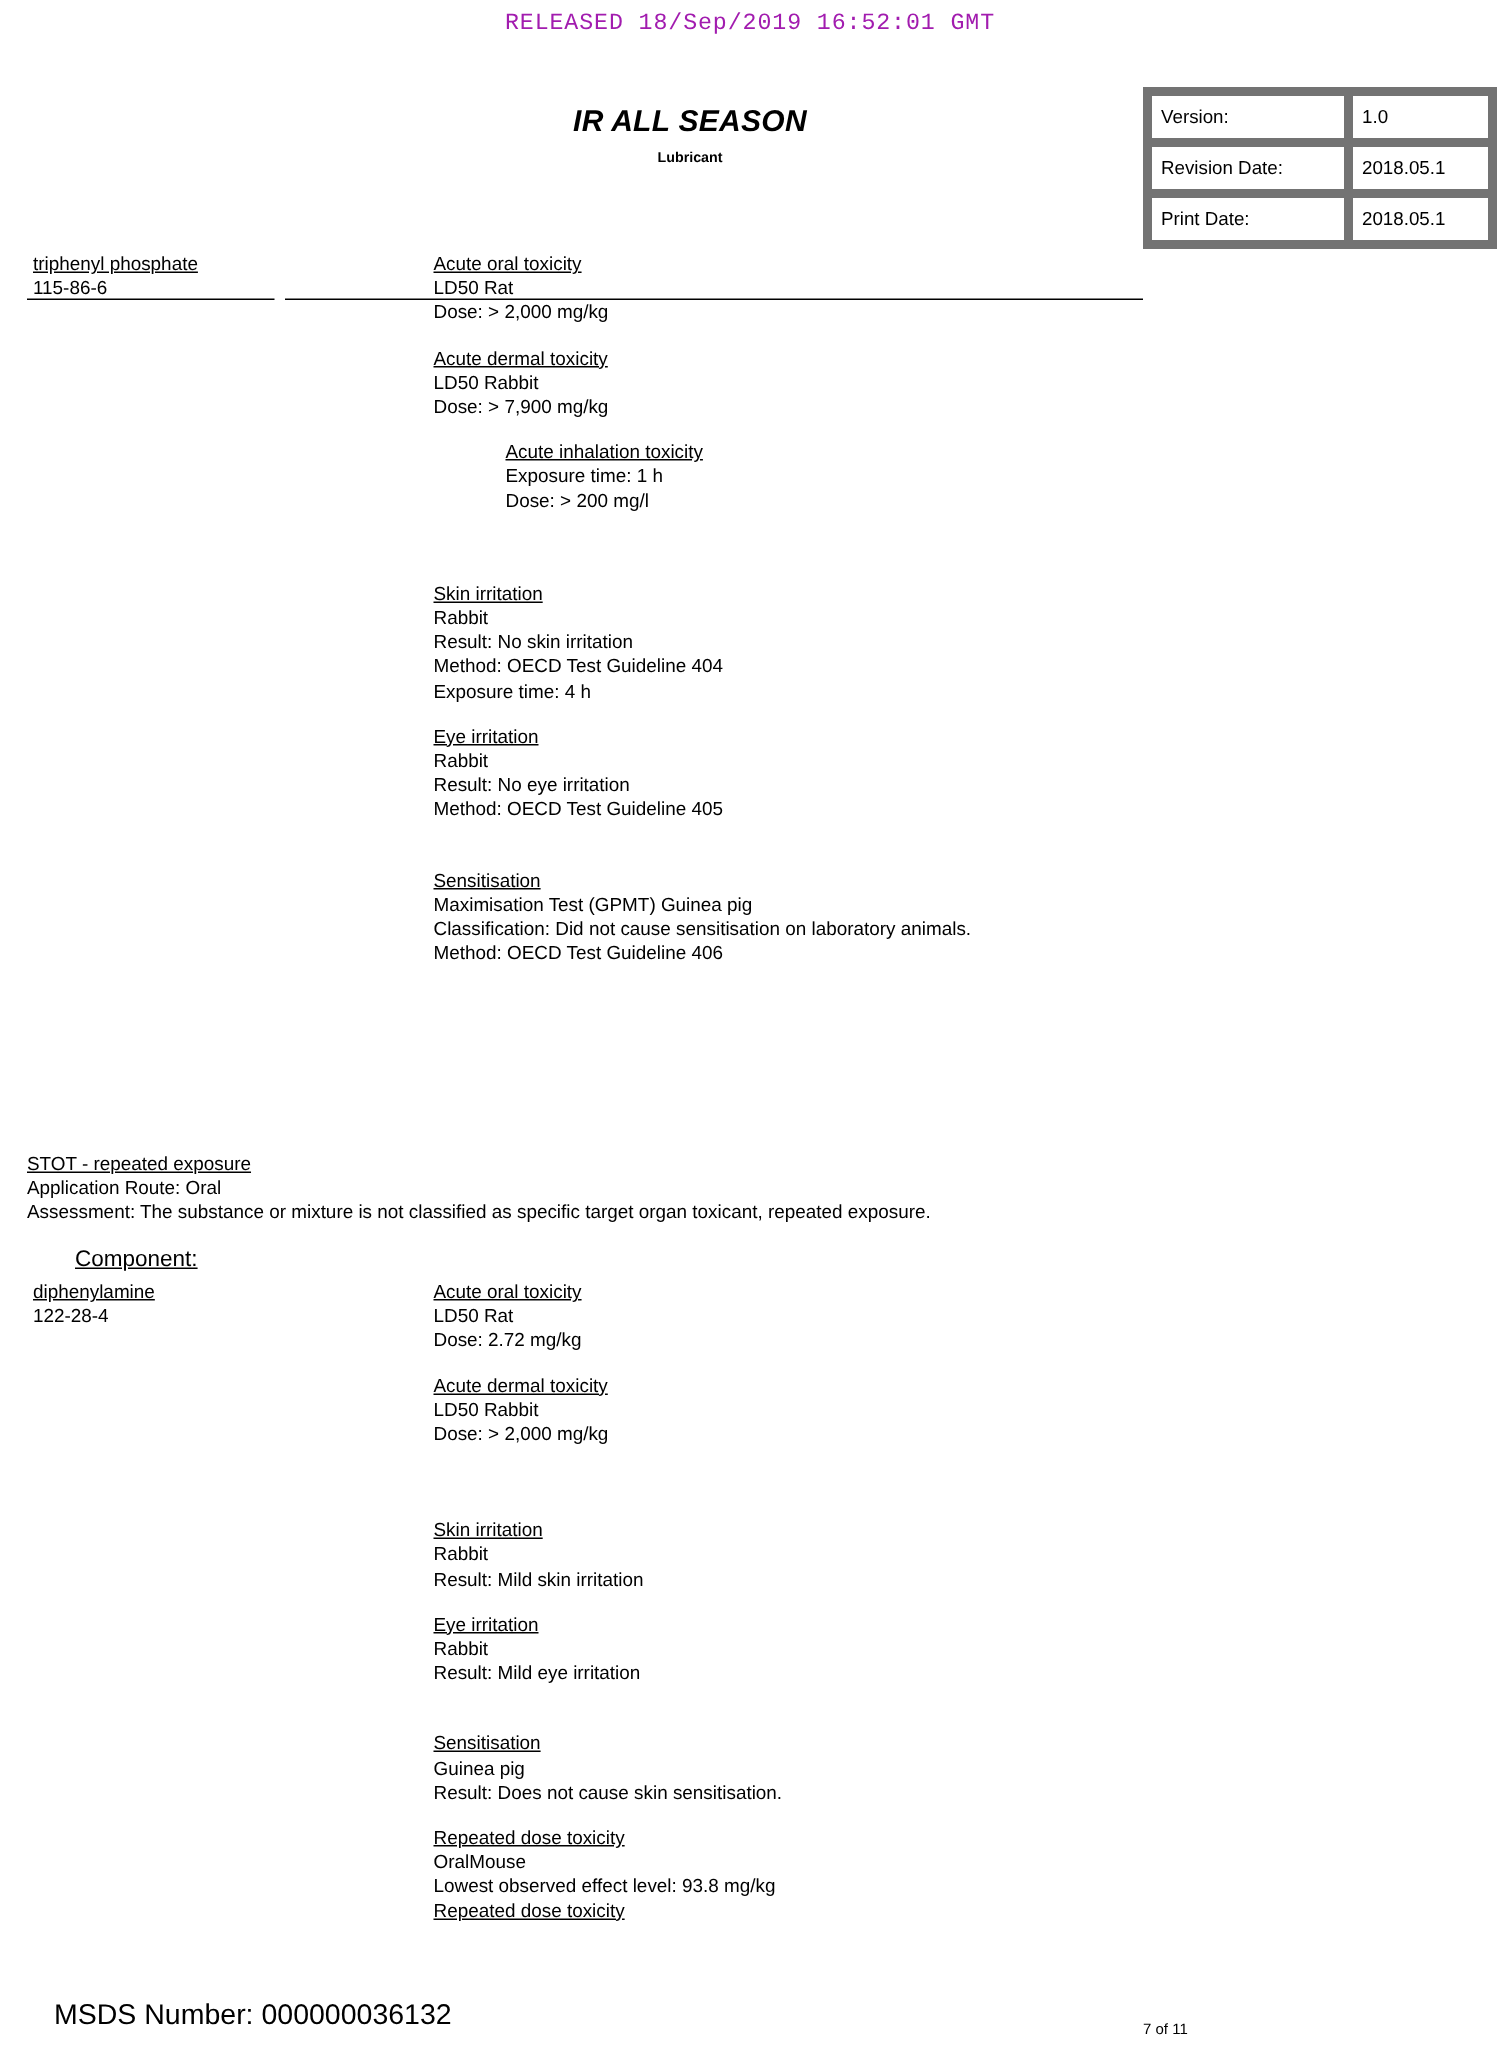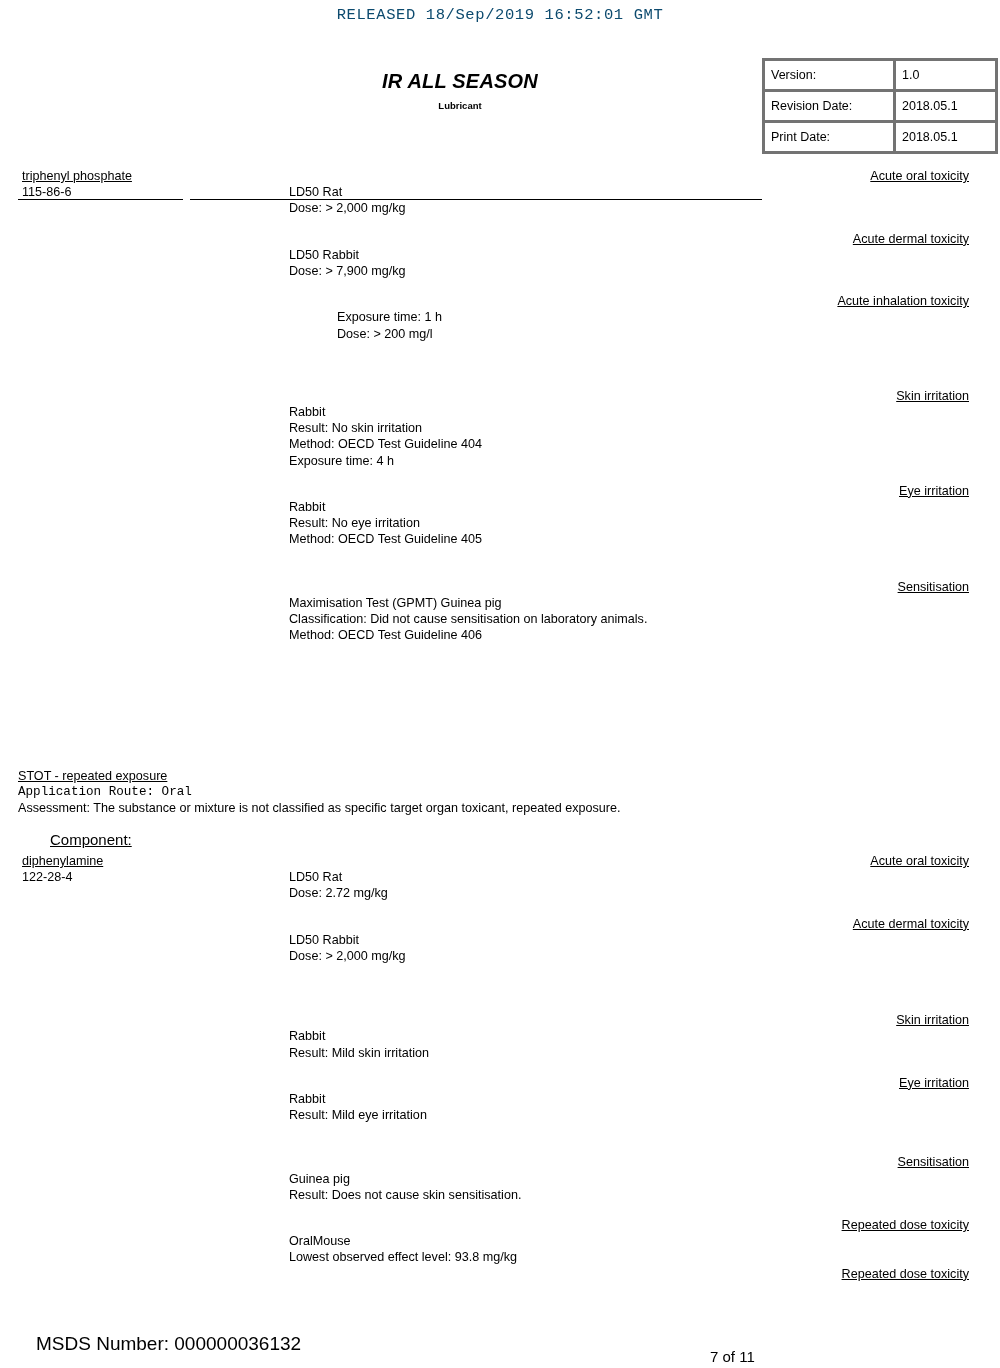--- a/index.html
+++ b/index.html
@@ -25,21 +25,21 @@
   
   .released-stamp {
     position: absolute;
     top: 6px;
     left: 0;
     width: 1000px;
     text-align: center;
     font-family: "Liberation Mono", monospace;
     font-size: 15.5px;
     letter-spacing: 0.6px;
-    color: #0c4a6e;
+    color: #a21caf;
     white-space: pre;
   }
 
   
   .header {
     position: absolute;
     top: 56px;
     left: 0;
     width: 1000px;
     height: 86px;
@@ -67,21 +67,21 @@
 
   .info-table {
     position: absolute;
     top: 2px;
     left: 762px;
     width: 236px;
     border-collapse: collapse;
     font-size: 12.5px;
   }
   .info-table td {
-    border: 3px solid #737373;
+    border: 6px solid #737373;
     padding: 5px 6px 6px 6px;
     height: 17px;
     vertical-align: middle;
   }
   .info-table td.label { width: 116px; }
 
   .header-rule {
     position: absolute;
     top: 143px;
     left: 18px;
@@ -113,21 +113,21 @@
   }
   .right-col {
     position: absolute;
     left: 289px;
     width: 680px;
   }
 
   .u { text-decoration: underline; }
 
   .tox-block { margin-bottom: 14px; }
-  .tox-block .head { text-decoration: underline; text-align: right; }
+  .tox-block .head { text-decoration: underline; }
 
   .section-label {
     position: absolute;
     left: 18px;
     text-decoration: underline;
   }
   .plain-line {
     position: absolute;
     left: 18px;
   }
@@ -141,23 +141,23 @@
 
   
   .footer-msds {
     position: absolute;
     left: 36px;
     top: 1333px;
     font-size: 19px;
   }
   .footer-page {
     position: absolute;
-    left: 710px;
+    left: 762px;
     top: 1348px;
-    font-size: 15px;
+    font-size: 10px;
   }
 </style>
 </head>
 <body>
 
 <div class="page">
 
   <div class="released-stamp">RELEASED 18/Sep/2019 16:52:01 GMT</div>
 
   <div class="header">
@@ -230,21 +230,21 @@
       <div class="tox-block">
         <div class="head">Sensitisation</div>
         <div>Maximisation Test (GPMT) Guinea pig</div>
         <div>Classification: Did not cause sensitisation on laboratory animals.</div>
         <div>Method: OECD Test Guideline 406</div>
       </div>
 
     </div>
 
     <div class="section-label" style="top: 608px;">STOT - repeated exposure</div>
-    <div class="plain-line" style="top: 624px; font-family: Liberation Mono, monospace;"> Application Route:  Oral</div>
+    <div class="plain-line" style="top: 624px;"> Application Route:  Oral</div>
     <div class="plain-line" style="top: 640px;"> Assessment:  The substance or mixture is not classified as specific target organ toxicant, repeated exposure.</div>
 
     <div class="component-heading" style="top: 672px;">Component:</div>
 
     <div class="left-col" style="top: 693px;">
       <div class="u">diphenylamine</div>
       <div>122-28-4</div>
     </div>
 
     <div class="right-col" style="top: 693px;">

